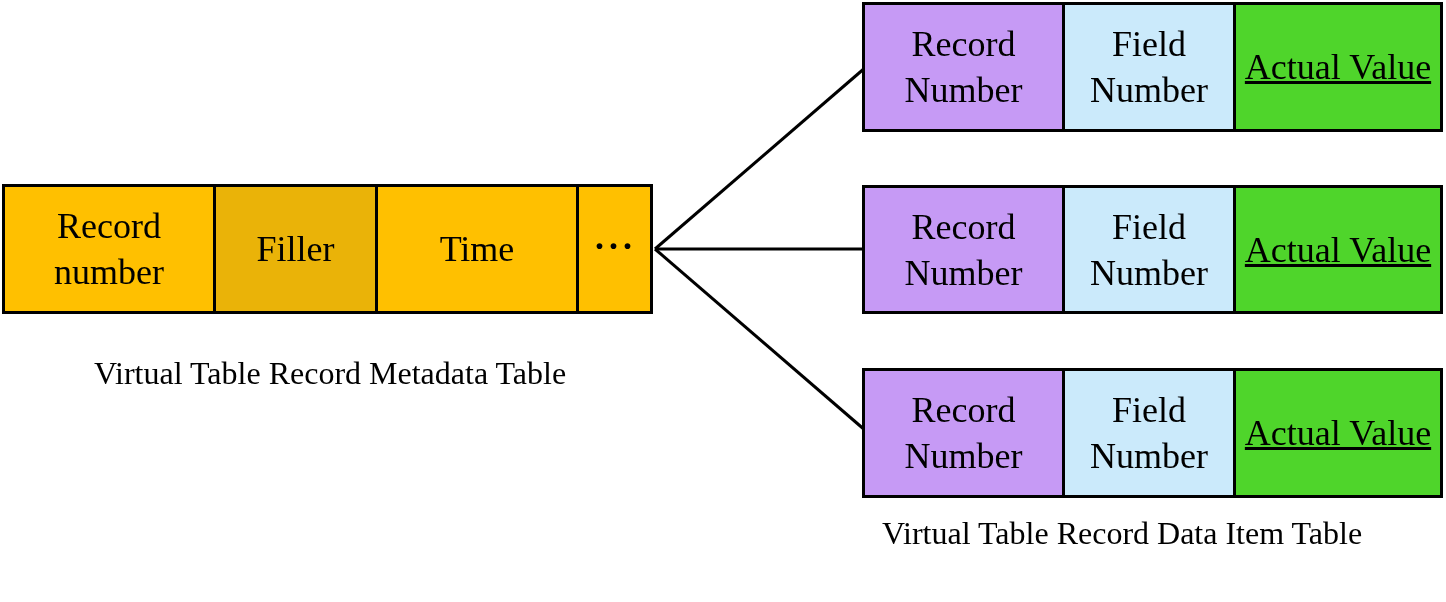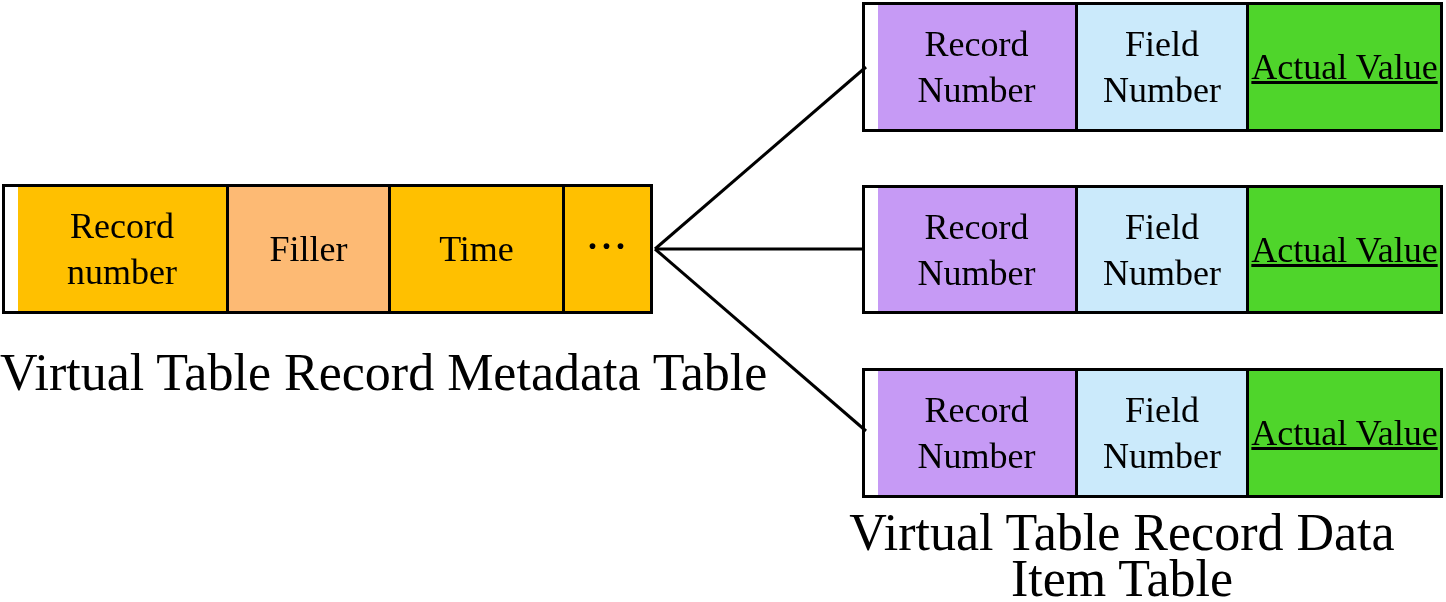--- a/index.html
+++ b/index.html
@@ -21,54 +21,53 @@
     left: 0;
     top: 0;
     width: 1446px;
     height: 602px;
   }
   .vtable {
     position: absolute;
     display: flex;
     border: 3px solid #000000;
     box-sizing: border-box;
-    padding-left: 13px;
   }
   .cell {
     display: flex;
     align-items: center;
     justify-content: center;
     text-align: center;
     box-sizing: border-box;
     font-size: 36px;
     line-height: 46px;
     border-left: 3px solid #000000;
     overflow: hidden;
   }
   .cell:first-child { border-left: none; }
 
   
   .metadata-table { left: 2px; top: 184px; width: 651px; height: 130px; }
   .m-c1 { width: 208px; }
   .m-c2 { width: 162px; }
-  .m-c3 { width: 174px; font-family: Liberation Serif, serif; }
+  .m-c3 { width: 201px; font-family: Liberation Serif, serif; }
   .m-c4 { flex: 1; font-weight: bold; letter-spacing: 2px; padding-bottom: 6px; }
 
   
   .data-row { left: 862px; width: 581px; height: 130px; }
   .row-1 { top: 2px; }
   .row-2 { top: 185px; height: 129px; }
   .row-3 { top: 368px; }
   .d-c1 { width: 197px; }
   .d-c2 { width: 171px; }
   .d-c3 { flex: 1; text-decoration: underline; }
 
   .caption {
     position: absolute;
-    font-size: 52px;
+    font-size: 32px;
     line-height: 46px;
     text-align: center;
   }
   .metadata-caption {
     left: 0px;
     top: 350px;
     width: 660px;
     white-space: nowrap;
   }
   .data-caption {
@@ -83,21 +82,21 @@
 <div class="diagram">
 
   <svg class="connectors" width="1446" height="602" viewBox="0 0 1446 602" aria-hidden="true">
     <line x1="655" y1="249" x2="866" y2="67" stroke="#000000" stroke-width="3"></line>
     <line x1="655" y1="249" x2="862" y2="249" stroke="#000000" stroke-width="3"></line>
     <line x1="655" y1="249" x2="866" y2="431" stroke="#000000" stroke-width="3"></line>
   </svg>
 
   <div class="vtable metadata-table">
     <div class="cell m-c1" style="background-color: rgb(255, 192, 0);">Record number</div>
-    <div class="cell m-c2" style="background-color: #fdba74;">Filler</div>
+    <div class="cell m-c2" style="background-color: #eab308;">Filler</div>
     <div class="cell m-c3" style="background-color: rgb(255, 192, 0);">Time</div>
     <div class="cell m-c4" style="background-color: rgb(255, 192, 0);">···</div>
   </div>
 
   <div class="caption metadata-caption">Virtual Table Record Metadata Table</div>
 
   <div class="vtable data-row row-1">
     <div class="cell d-c1" style="background-color: rgb(198, 154, 245);">Record Number</div>
     <div class="cell d-c2" style="background-color: rgb(203, 234, 251);">Field Number</div>
     <div class="cell d-c3" style="background-color: rgb(79, 213, 43);">Actual Value</div>

